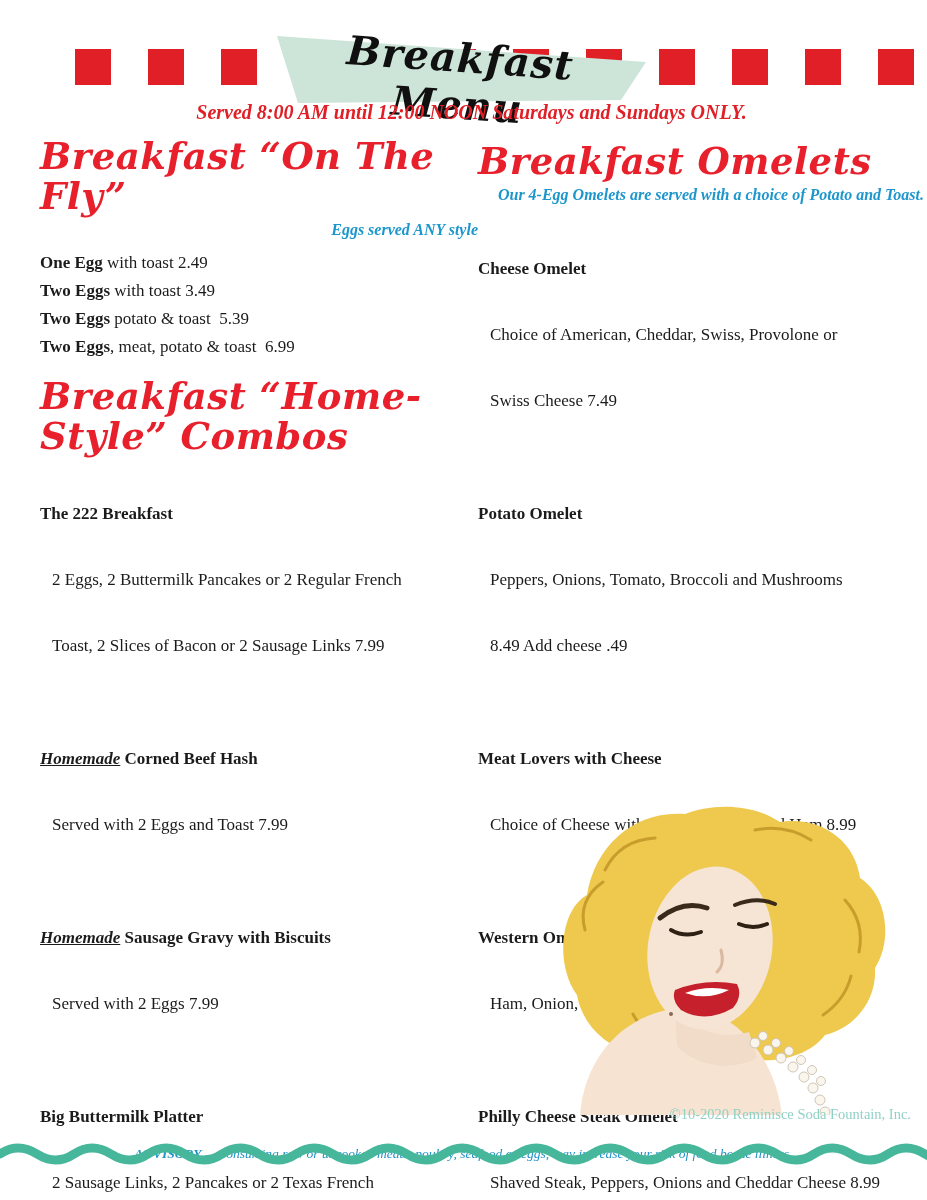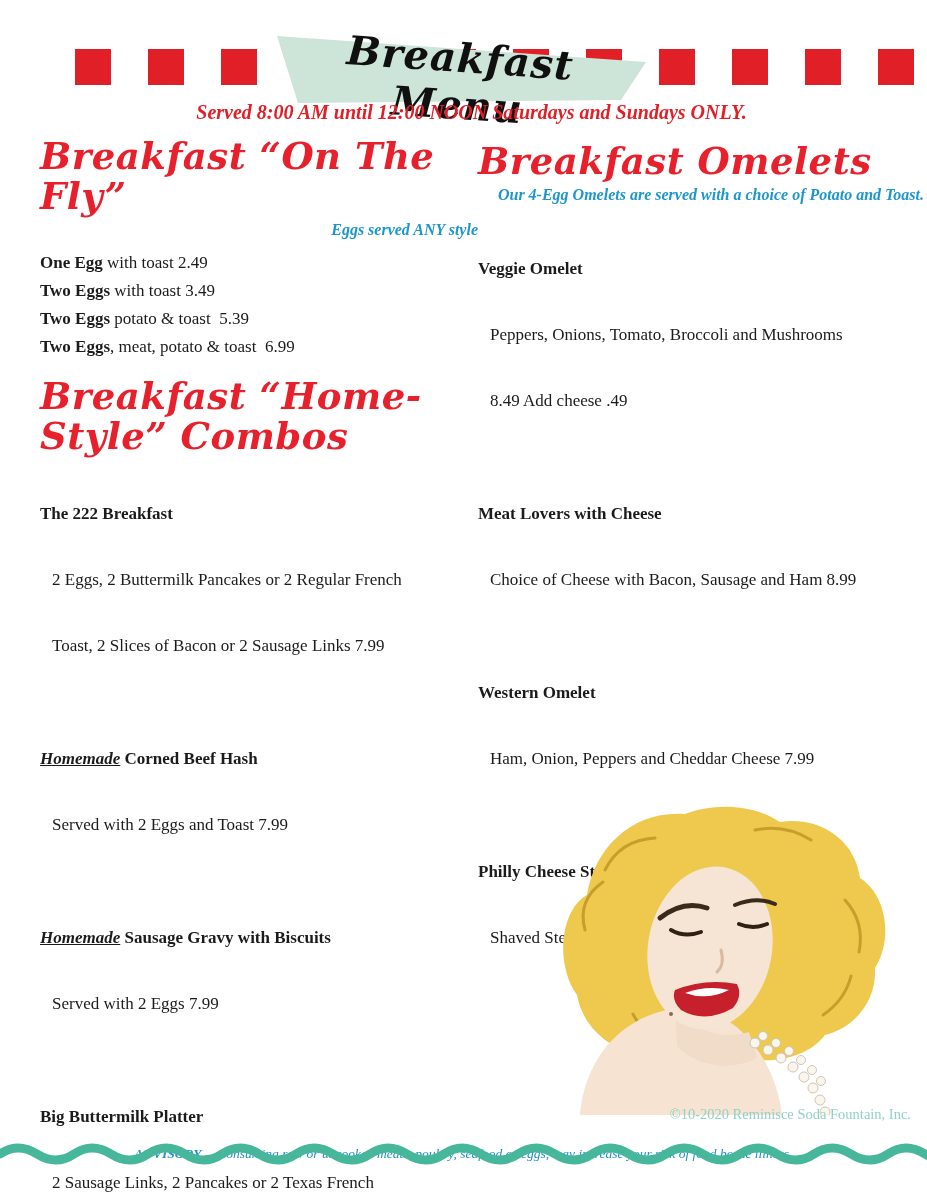--- a/index.html
+++ b/index.html
@@ -89,21 +89,26 @@
     </div>
 
   </div>
 
   <div class="col right">
 
     <div class="sec">
       <h2 class="script">Breakfast Omelets</h2>
       <div class="sub">Our 4-Egg Omelets are served with a choice of Potato and Toast.</div>
       <div class="item">
-        <div class="nm">Veggie Omelet</div>
+        <div class="nm">Cheese Omelet</div>
+        <div class="desc">Choice of American, Cheddar, Swiss, Provolone or</div>
+        <div class="desc">Swiss Cheese 7.49</div>
+      </div>
+      <div class="item">
+        <div class="nm">Potato Omelet</div>
         <div class="desc">Peppers, Onions, Tomato, Broccoli and Mushrooms</div>
         <div class="desc">8.49 Add cheese .49</div>
       </div>
       <div class="item">
         <div class="nm">Meat Lovers with Cheese</div>
         <div class="desc">Choice of Cheese with Bacon, Sausage and Ham 8.99</div>
       </div>
       <div class="item">
         <div class="nm">Western Omelet</div>
         <div class="desc">Ham, Onion, Peppers and Cheddar Cheese 7.99</div>

